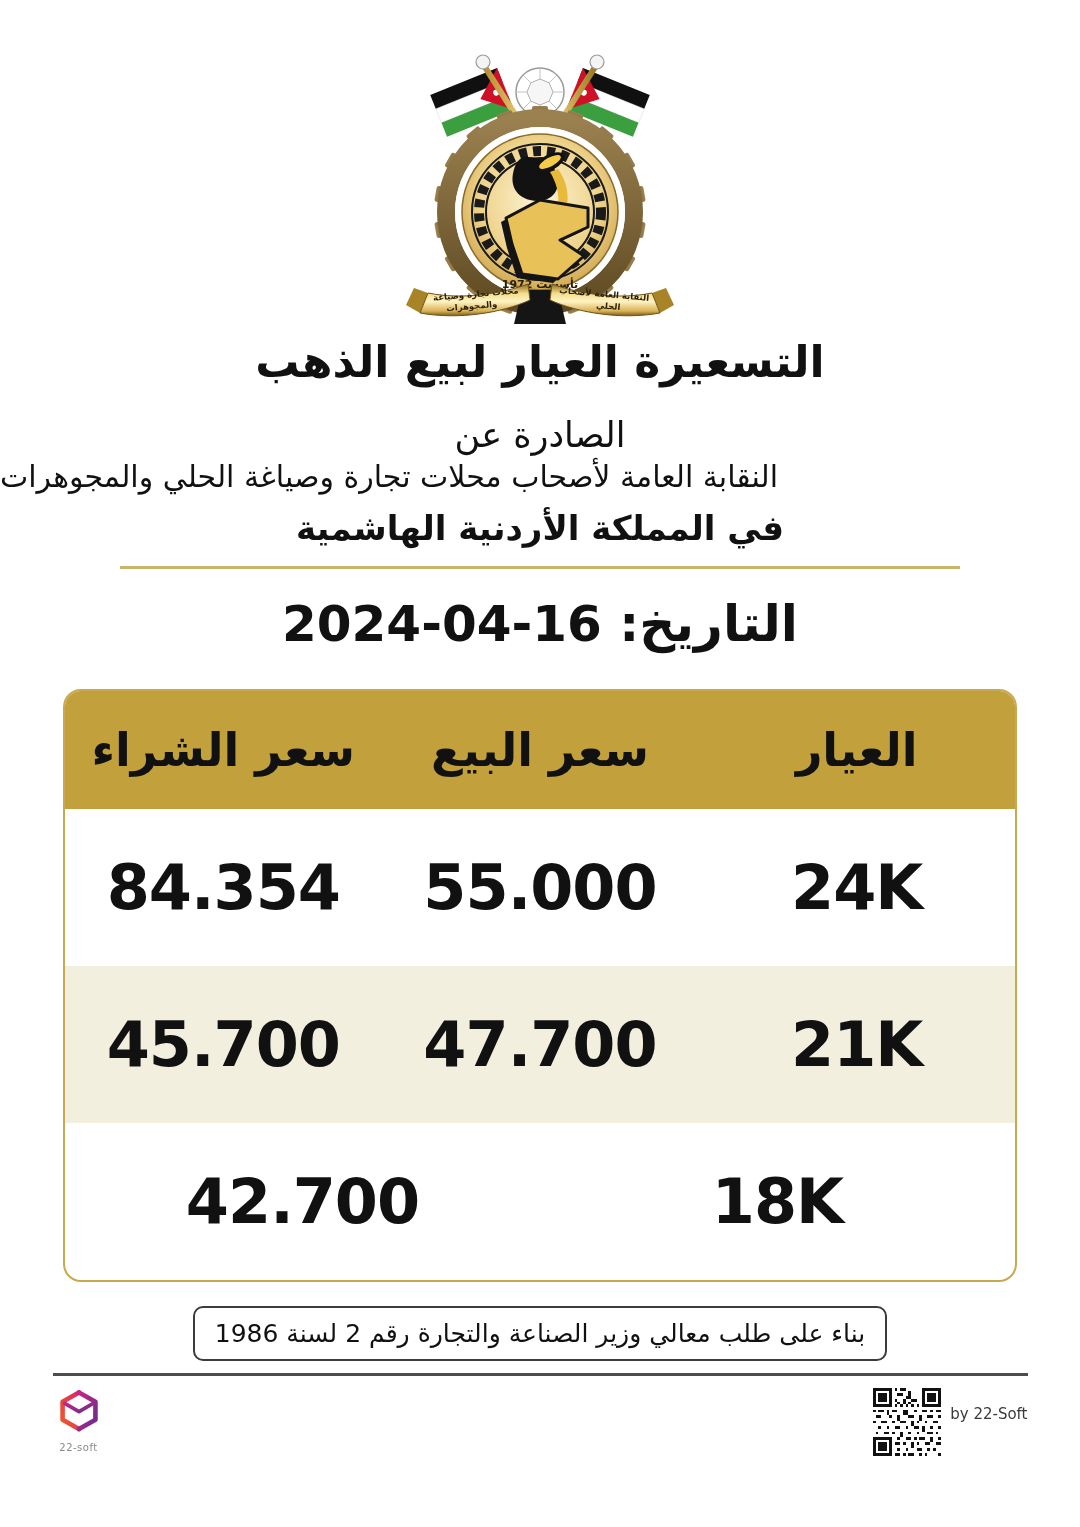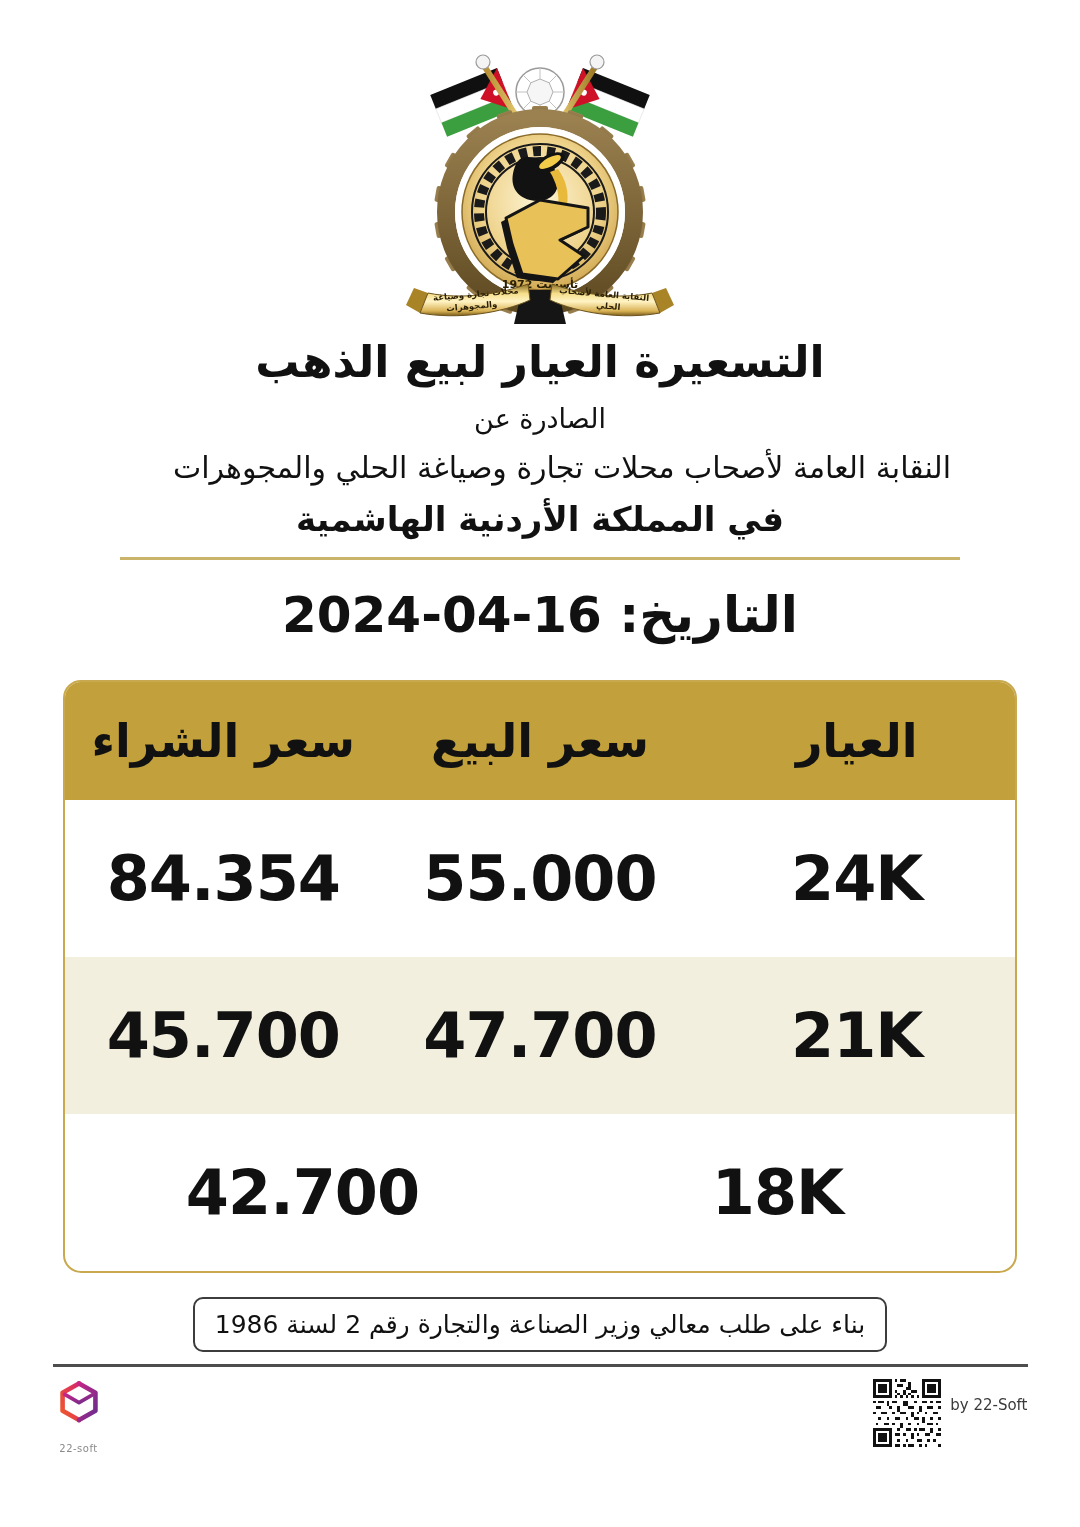--- a/index.html
+++ b/index.html
@@ -2,22 +2,22 @@
 <html lang="ar"><head>
 <meta charset="utf-8">
 <style>
   html,body{margin:0;padding:0;background:#ffffff;}
   .page{
     position:relative;width:1080px;height:1527px;margin:0 auto;background:#ffffff;
     font-family:"DejaVu Sans","Liberation Sans",sans-serif;overflow:hidden;color:#111;
   }
   .logo-wrap{display:flex;justify-content:center;padding-top:22px;}
   .title{margin-top:6px;text-align:center;font-size:44px;font-weight:700;direction:rtl;}
-  .issued{margin-top:16px;text-align:center;font-size:27px;direction:rtl;}
-  .org{margin-top:16px;text-align:center;font-size:30px;direction:rtl;padding-left:44px;}
+  .issued{margin-top:28px;text-align:center;font-size:35px;direction:rtl;}
+  .org{margin-top:4px;text-align:left;font-size:30px;direction:rtl;}
   .country{margin-top:14px;text-align:center;font-size:34px;font-weight:600;direction:rtl;}
   .gold-divider{width:840px;height:3px;background:#C9B46A;margin:18px auto 0;}
   .date-line{margin-top:26px;text-align:center;font-size:50px;font-weight:700;direction:rtl;}
   .price-table{
     width:950px;margin:36px auto 0;direction:rtl;
     border:2px solid #C9A94F;border-radius:18px;overflow:hidden;background:#fff;
   }
   .thead{
     display:flex;align-items:center;height:118px;background:#C2A13C;
     font-size:46px;font-weight:700;color:#111;
@@ -27,21 +27,21 @@
   .cell{flex:1;text-align:center;}
   .num{direction:ltr;}
   .note-box{
     width:fit-content;margin:24px auto 0;border:2px solid #3c3c3c;border-radius:10px;
     padding:11px 20px;font-size:25px;direction:rtl;text-align:right;background:#fff;
   }
   .content{width:975px;margin:0 auto;}
   .dark-divider{height:3px;background:#4d4d4d;margin-top:12px;}
   .bottom-bar{display:flex;justify-content:space-between;align-items:flex-start;margin-top:12px;}
   .brand{display:flex;flex-direction:column;align-items:center;margin-left:4px;}
-  .brand-caption{font-size:10px;color:#8a8a8a;margin-top:18px;letter-spacing:.5px;}
+  .brand-caption{font-size:10px;color:#8a8a8a;margin-top:8px;letter-spacing:.5px;}
   .qr-group{display:flex;align-items:flex-start;gap:9px;}
   .qr-credit{font-size:15px;color:#3a3a3a;margin-top:17px;}
   svg text{font-family:"DejaVu Sans",sans-serif;}
 </style>
 </head>
 <body>
 
 <div class="page">
 
   <div class="logo-wrap">

